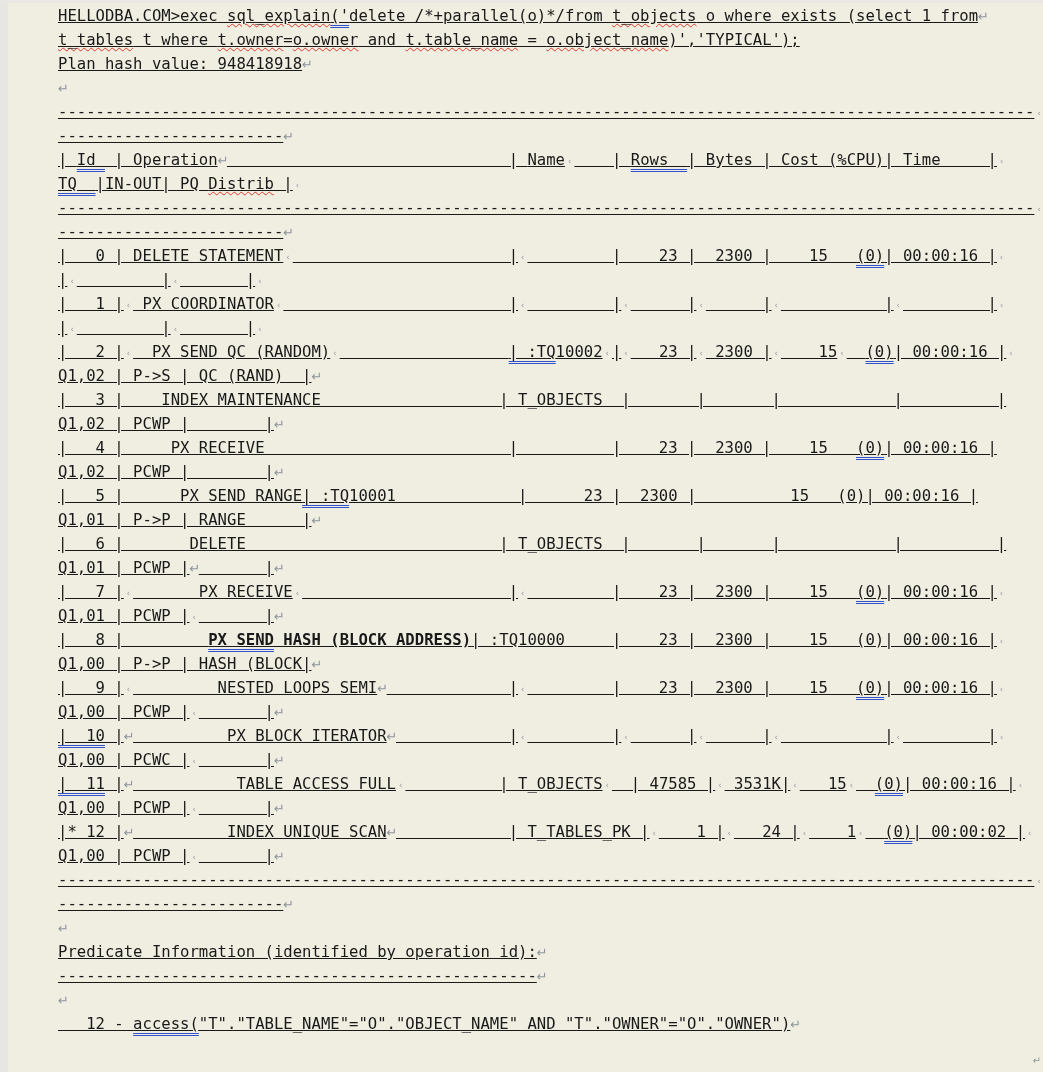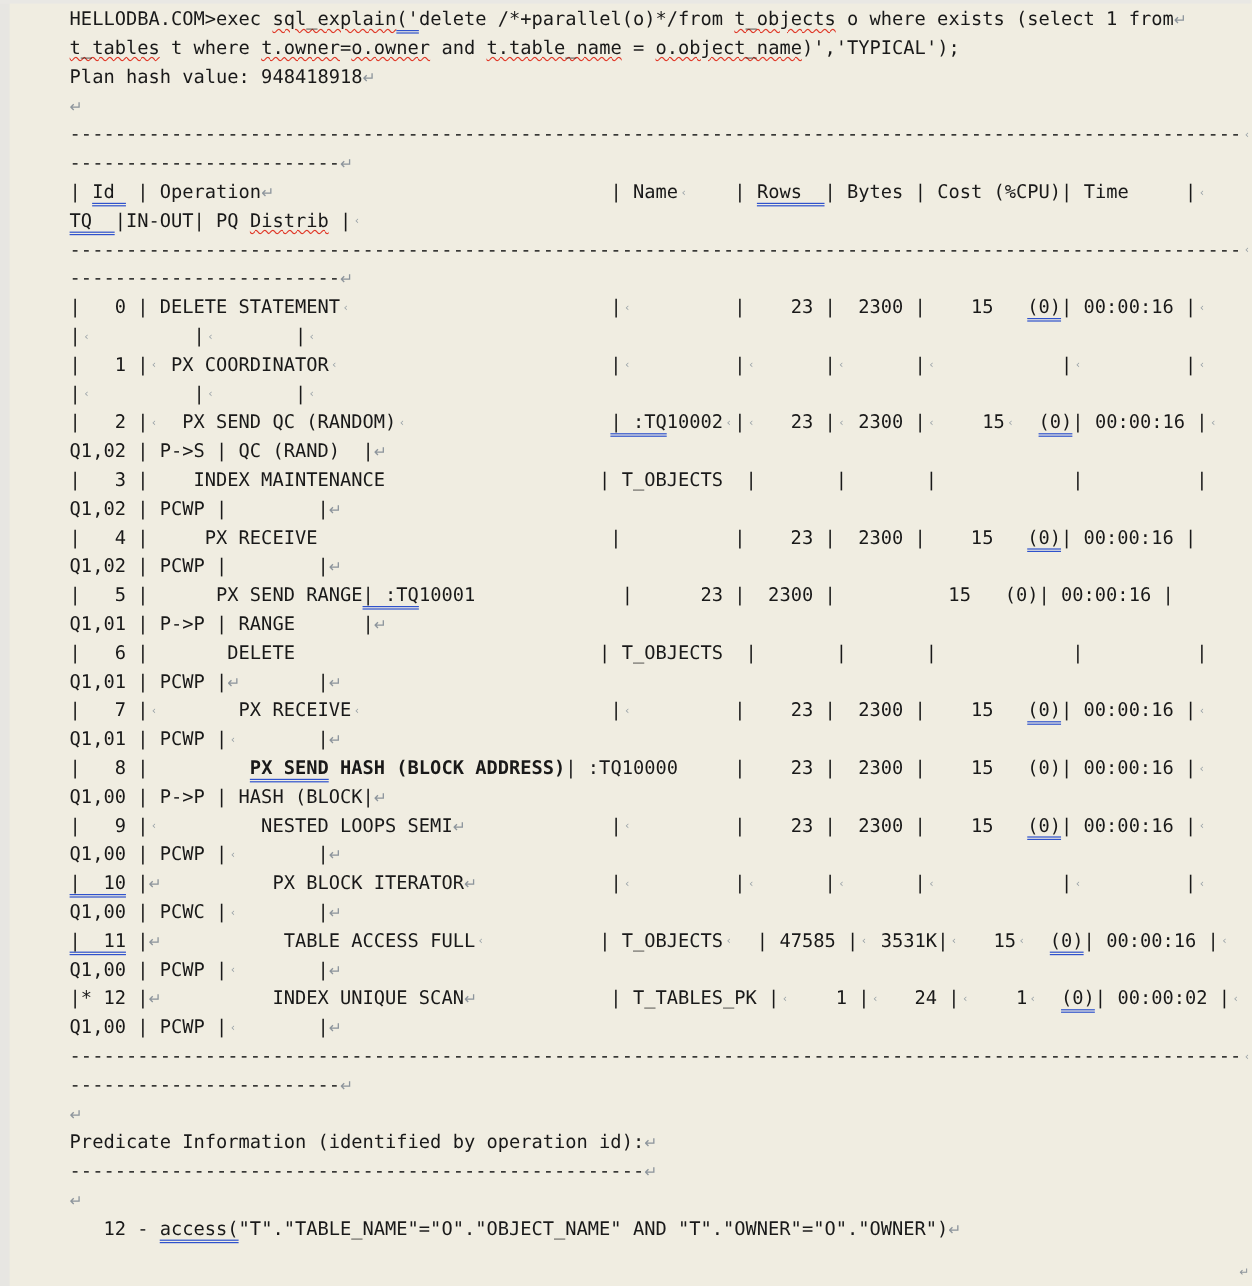--- a/index.html
+++ b/index.html
@@ -11,21 +11,21 @@
     font-family:"DejaVu Sans Mono",monospace;
   }
   .edge-left{position:absolute;left:0;top:0;width:8px;height:1072px;background:#e7e6e2;}
   .edge-top{position:absolute;left:0;top:0;width:1043px;height:3px;background:#e9e8e4;}
   .doc{
     position:absolute;left:58px;top:4px;
     font-size:15.6px;line-height:24px;
     color:#191919;
     white-space:pre;
   }
-  .line{height:24px;white-space:pre;}
+  .line{height:24px;white-space:pre;text-decoration:underline;}
   .n{}
   .b{font-weight:bold;}
   .u{text-decoration-line:underline;text-decoration-style:double;text-decoration-color:#2f52cc;text-decoration-thickness:1px;text-underline-offset:4px;}
   .bu{font-weight:bold;text-decoration-line:underline;text-decoration-style:double;text-decoration-color:#2f52cc;text-decoration-thickness:1px;text-underline-offset:4px;}
   .r{text-decoration-line:underline;text-decoration-style:wavy;text-decoration-color:#e03a2a;text-decoration-thickness:1px;text-underline-offset:2px;}
   .rm{
     display:inline-block;width:9.4px;overflow:visible;
     color:#8d959c;font-family:"DejaVu Sans",sans-serif;
     font-size:13px;text-align:center;
   }

